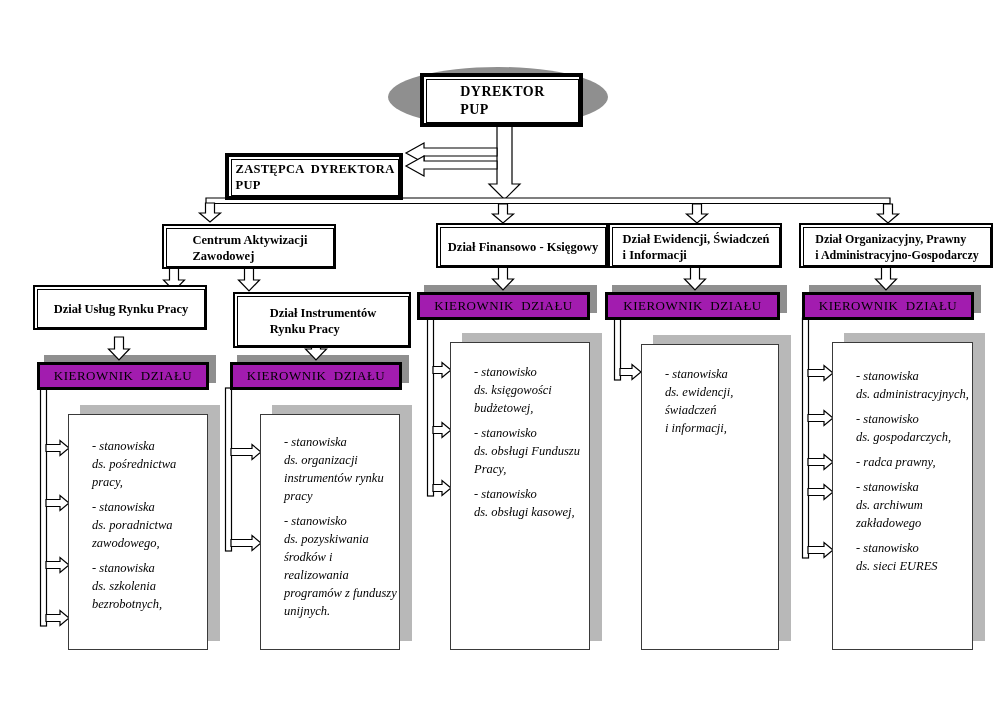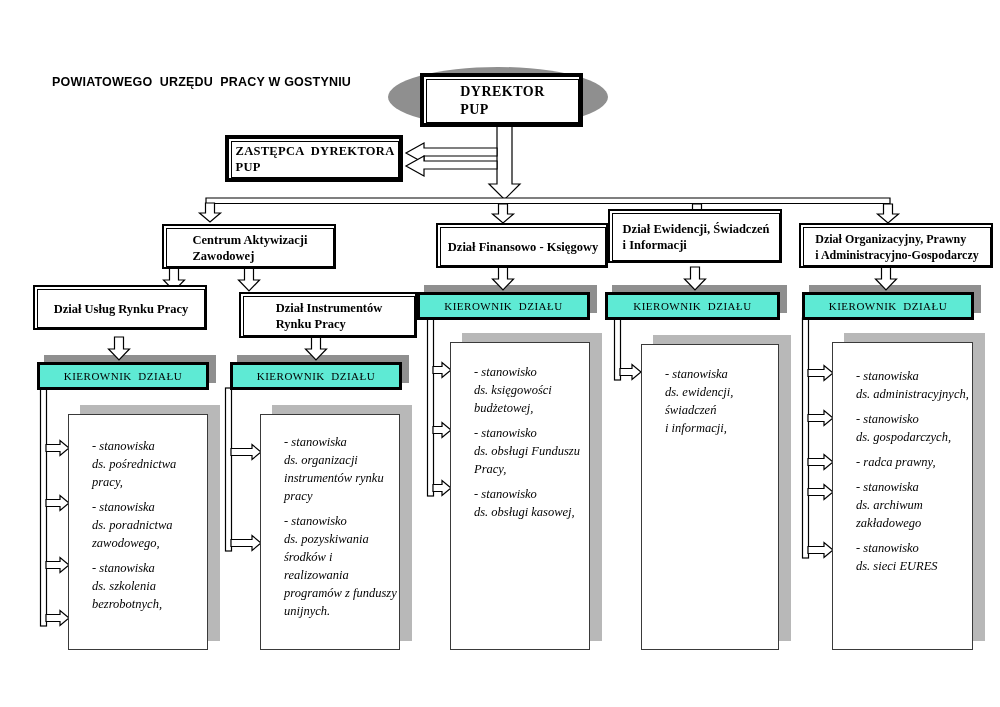--- a/index.html
+++ b/index.html
@@ -9,25 +9,25 @@
   .abs{position:absolute;box-sizing:border-box;}
   .title{font-family:"Liberation Sans",sans-serif;font-weight:bold;font-size:12.5px;
          line-height:15.5px;white-space:pre;letter-spacing:0.2px;z-index:2;}
   
   .dbox{background:#fff;border:2.5px solid #000;padding:2px;z-index:2;}
   .dbox .inner{width:100%;height:100%;border:1px solid #000;display:flex;align-items:center;
                justify-content:center;text-align:left;font-weight:bold;font-size:12.5px;
                line-height:16px;white-space:pre;}
   .dbox.big{border-width:4px;}
   .dbox.big .inner{border-width:1.5px;font-size:14px;line-height:18px;letter-spacing:0.5px;}
-  .dbox.deputy{border-width:4px;}
+  .dbox.deputy{border-width:4px;margin-top:18px;}
   .dbox.deputy .inner{border-width:1.5px;font-size:12.5px;line-height:15.5px;letter-spacing:0.3px;}
   
-  .mgr{background:#5eead4;border:3.5px solid #000;display:flex;align-items:center;justify-content:center;
-       font-size:11px;letter-spacing:0.5px;white-space:pre;z-index:2;}
+  .mgr{background:#a21caf;border:3.5px solid #000;display:flex;align-items:center;justify-content:center;
+       font-size:13px;letter-spacing:0.5px;white-space:pre;z-index:2;}
   
   .plist{background:#fff;border:1.5px solid #3a3a3a;font-style:italic;font-size:12.5px;
          line-height:18px;padding:22px 6px 0 23px;z-index:2;}
   .plist .item{white-space:pre;margin:0 0 7px 0;}
   .p20{padding-top:20px;}
   .p24{padding-top:24px;}
 </style>
 </head>
 <body>
 
@@ -98,53 +98,52 @@
 
       <path d="M808 369.5 L824 369.5 L824 365.5 L833 373 L824 380.5 L824 376.5 L808 376.5 Z"></path>
       <path d="M808 414.5 L824 414.5 L824 410.5 L833 418 L824 425.5 L824 421.5 L808 421.5 Z"></path>
       <path d="M808 458.5 L824 458.5 L824 454.5 L833 462 L824 469.5 L824 465.5 L808 465.5 Z"></path>
       <path d="M808 488.5 L824 488.5 L824 484.5 L833 492 L824 499.5 L824 495.5 L808 495.5 Z"></path>
       <path d="M808 546.5 L824 546.5 L824 542.5 L833 550 L824 557.5 L824 553.5 L808 553.5 Z"></path>
     </g>
   </svg>
 
   <div class="abs title" style="left:52px;top:44px;">
-    <div>POWIATOWEGO  URZĘDU  PRACY W GOSTYNIU</div>
   </div>
 
   <div class="abs dbox big" style="left:420px;top:73px;width:163px;height:54px;">
     <div class="inner">DYREKTOR
 PUP</div>
   </div>
 
   <div class="abs dbox deputy" style="left:225px;top:135px;width:178px;height:47px;">
     <div class="inner">ZASTĘPCA  DYREKTORA
 PUP</div>
   </div>
 
   <div class="abs dbox" style="left:134px;top:224px;width:174px;height:45px;margin-left:28px;">
     <div class="inner">Centrum Aktywizacji
 Zawodowej</div>
   </div>
   <div class="abs dbox" style="left:420px;top:223px;width:172px;height:45px;margin-left:16px;">
     <div class="inner">Dział Finansowo - Księgowy</div>
   </div>
-  <div class="abs dbox" style="left:608px;top:209px;width:174px;height:54px;">
+  <div class="abs dbox" style="left:608px;top:223px;width:174px;height:45px;">
     <div class="inner">Dział Ewidencji, Świadczeń
 i Informacji</div>
   </div>
   <div class="abs dbox" style="left:799px;top:223px;width:194px;height:45px;">
     <div class="inner" style="font-size:12px;">Dział Organizacyjny, Prawny
 i Administracyjno-Gospodarczy</div>
   </div>
 
   <div class="abs dbox" style="left:33px;top:285px;width:174px;height:45px;">
     <div class="inner">Dział Usług Rynku Pracy</div>
   </div>
-  <div class="abs dbox" style="left:239px;top:292px;width:178px;height:46px;">
+  <div class="abs dbox" style="left:233px;top:292px;width:178px;height:56px;">
     <div class="inner">Dział Instrumentów
 Rynku Pracy</div>
   </div>
 
   <div class="abs mgr" style="left:37px;top:362px;width:172px;height:28px;">KIEROWNIK  DZIAŁU</div>
   <div class="abs mgr" style="left:230px;top:362px;width:172px;height:28px;">KIEROWNIK  DZIAŁU</div>
   <div class="abs mgr" style="left:417px;top:292px;width:173px;height:28px;">KIEROWNIK  DZIAŁU</div>
   <div class="abs mgr" style="left:605px;top:292px;width:175px;height:28px;">KIEROWNIK  DZIAŁU</div>
   <div class="abs mgr" style="left:802px;top:292px;width:172px;height:28px;">KIEROWNIK  DZIAŁU</div>
 

